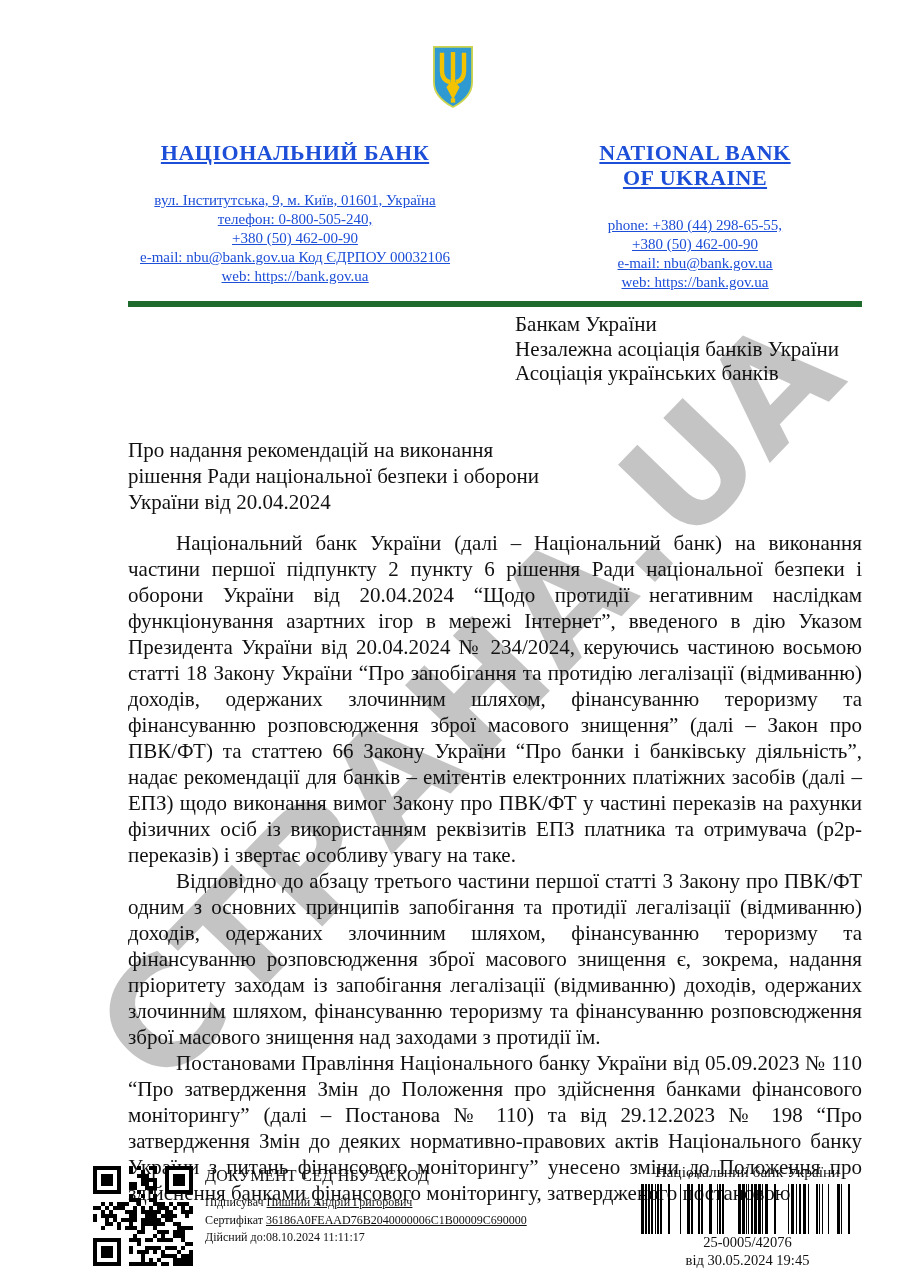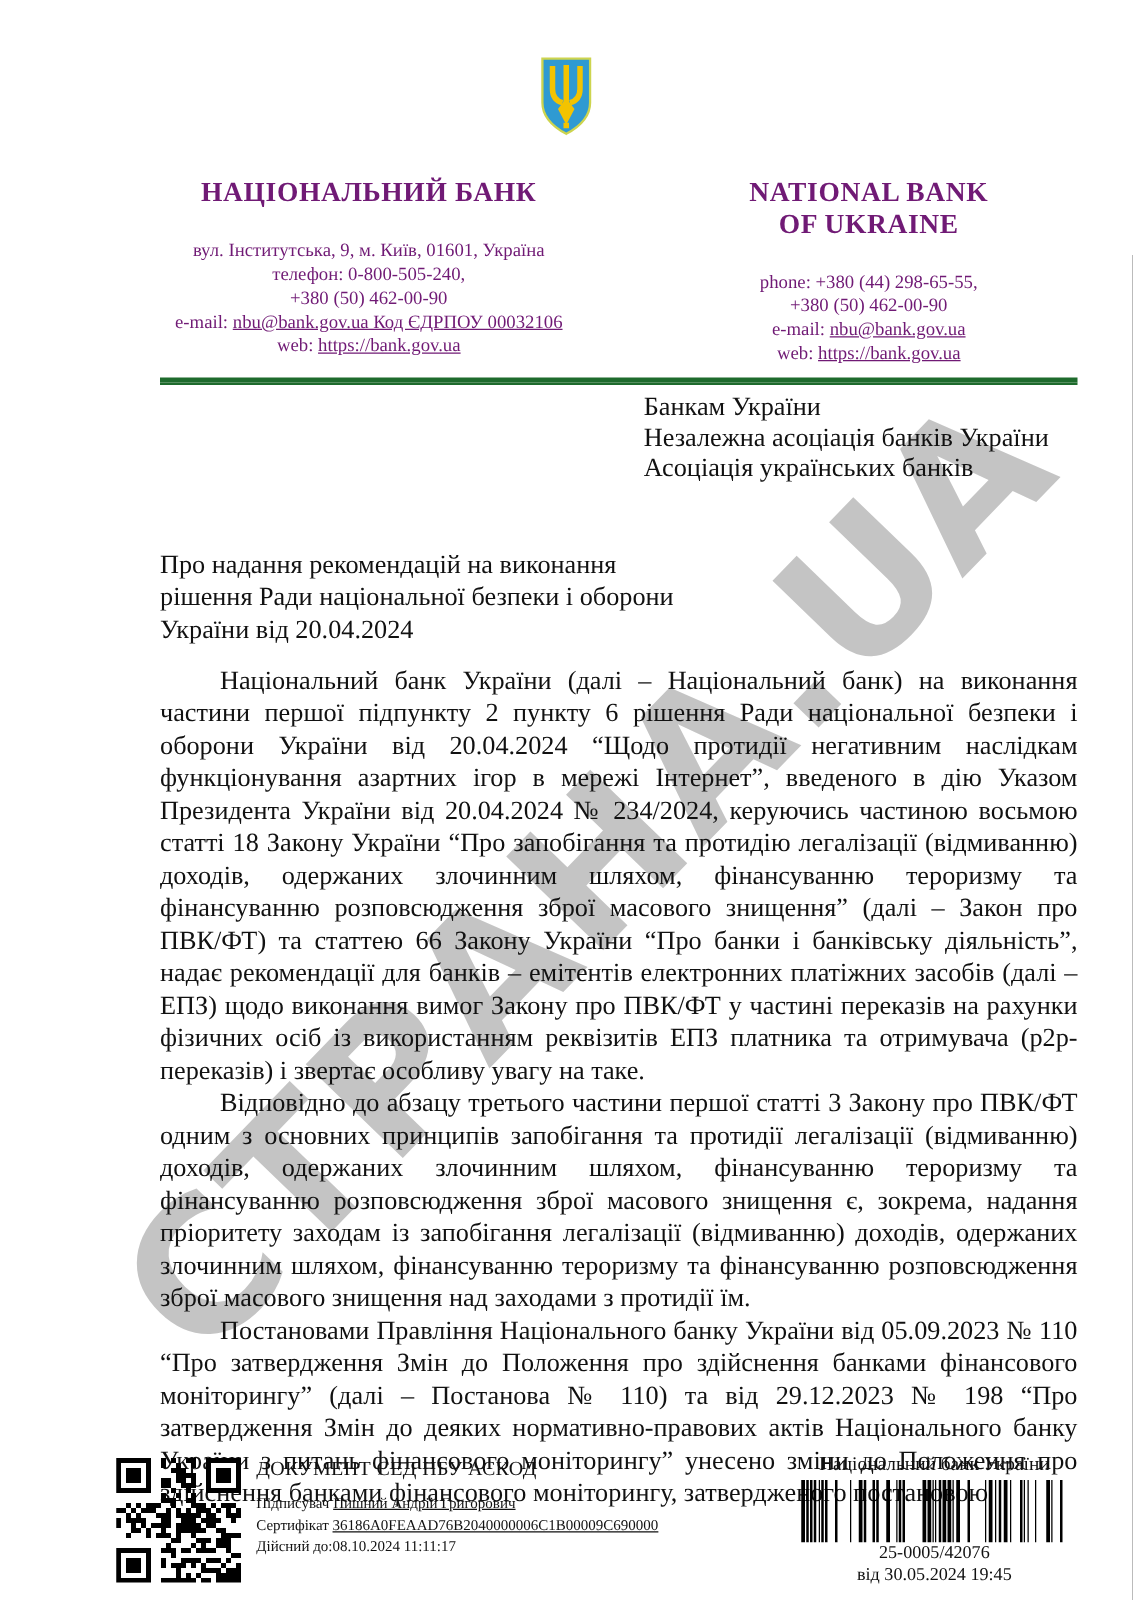--- a/index.html
+++ b/index.html
@@ -17,21 +17,21 @@
     transform:rotate(-46deg);
     font-family:"DejaVu Sans", sans-serif; font-weight:bold;
     font-size:148px; letter-spacing:4px;
     color:rgba(125,125,125,0.45);
     pointer-events:none; user-select:none;
   }
   
   .emblem-wrap { padding-top:44px; text-align:center; }
   .emblem-wrap svg { display:inline-block; }
   .head-cols { display:flex; justify-content:space-between; padding:26px 50px 0 115px; }
-  .head-col { text-align:center; color:#701a75; }
+  .head-col { text-align:center; color:#1d4ed8;text-decoration:underline; }
   .head-col.left  { width:360px; }
   .head-col.right { width:322px; }
   .bank-name { font-weight:bold; font-size:22px; line-height:25px; letter-spacing:0.5px; }
   .contact { margin-top:26px; font-size:15px; line-height:19px; }
   .contact .u { text-decoration:underline; }
   .sep {
     margin:9px 44px 0 128px; height:2px;
     border-top:4px solid #1e6b2d; border-bottom:2px solid #1e6b2d;
   }
   

